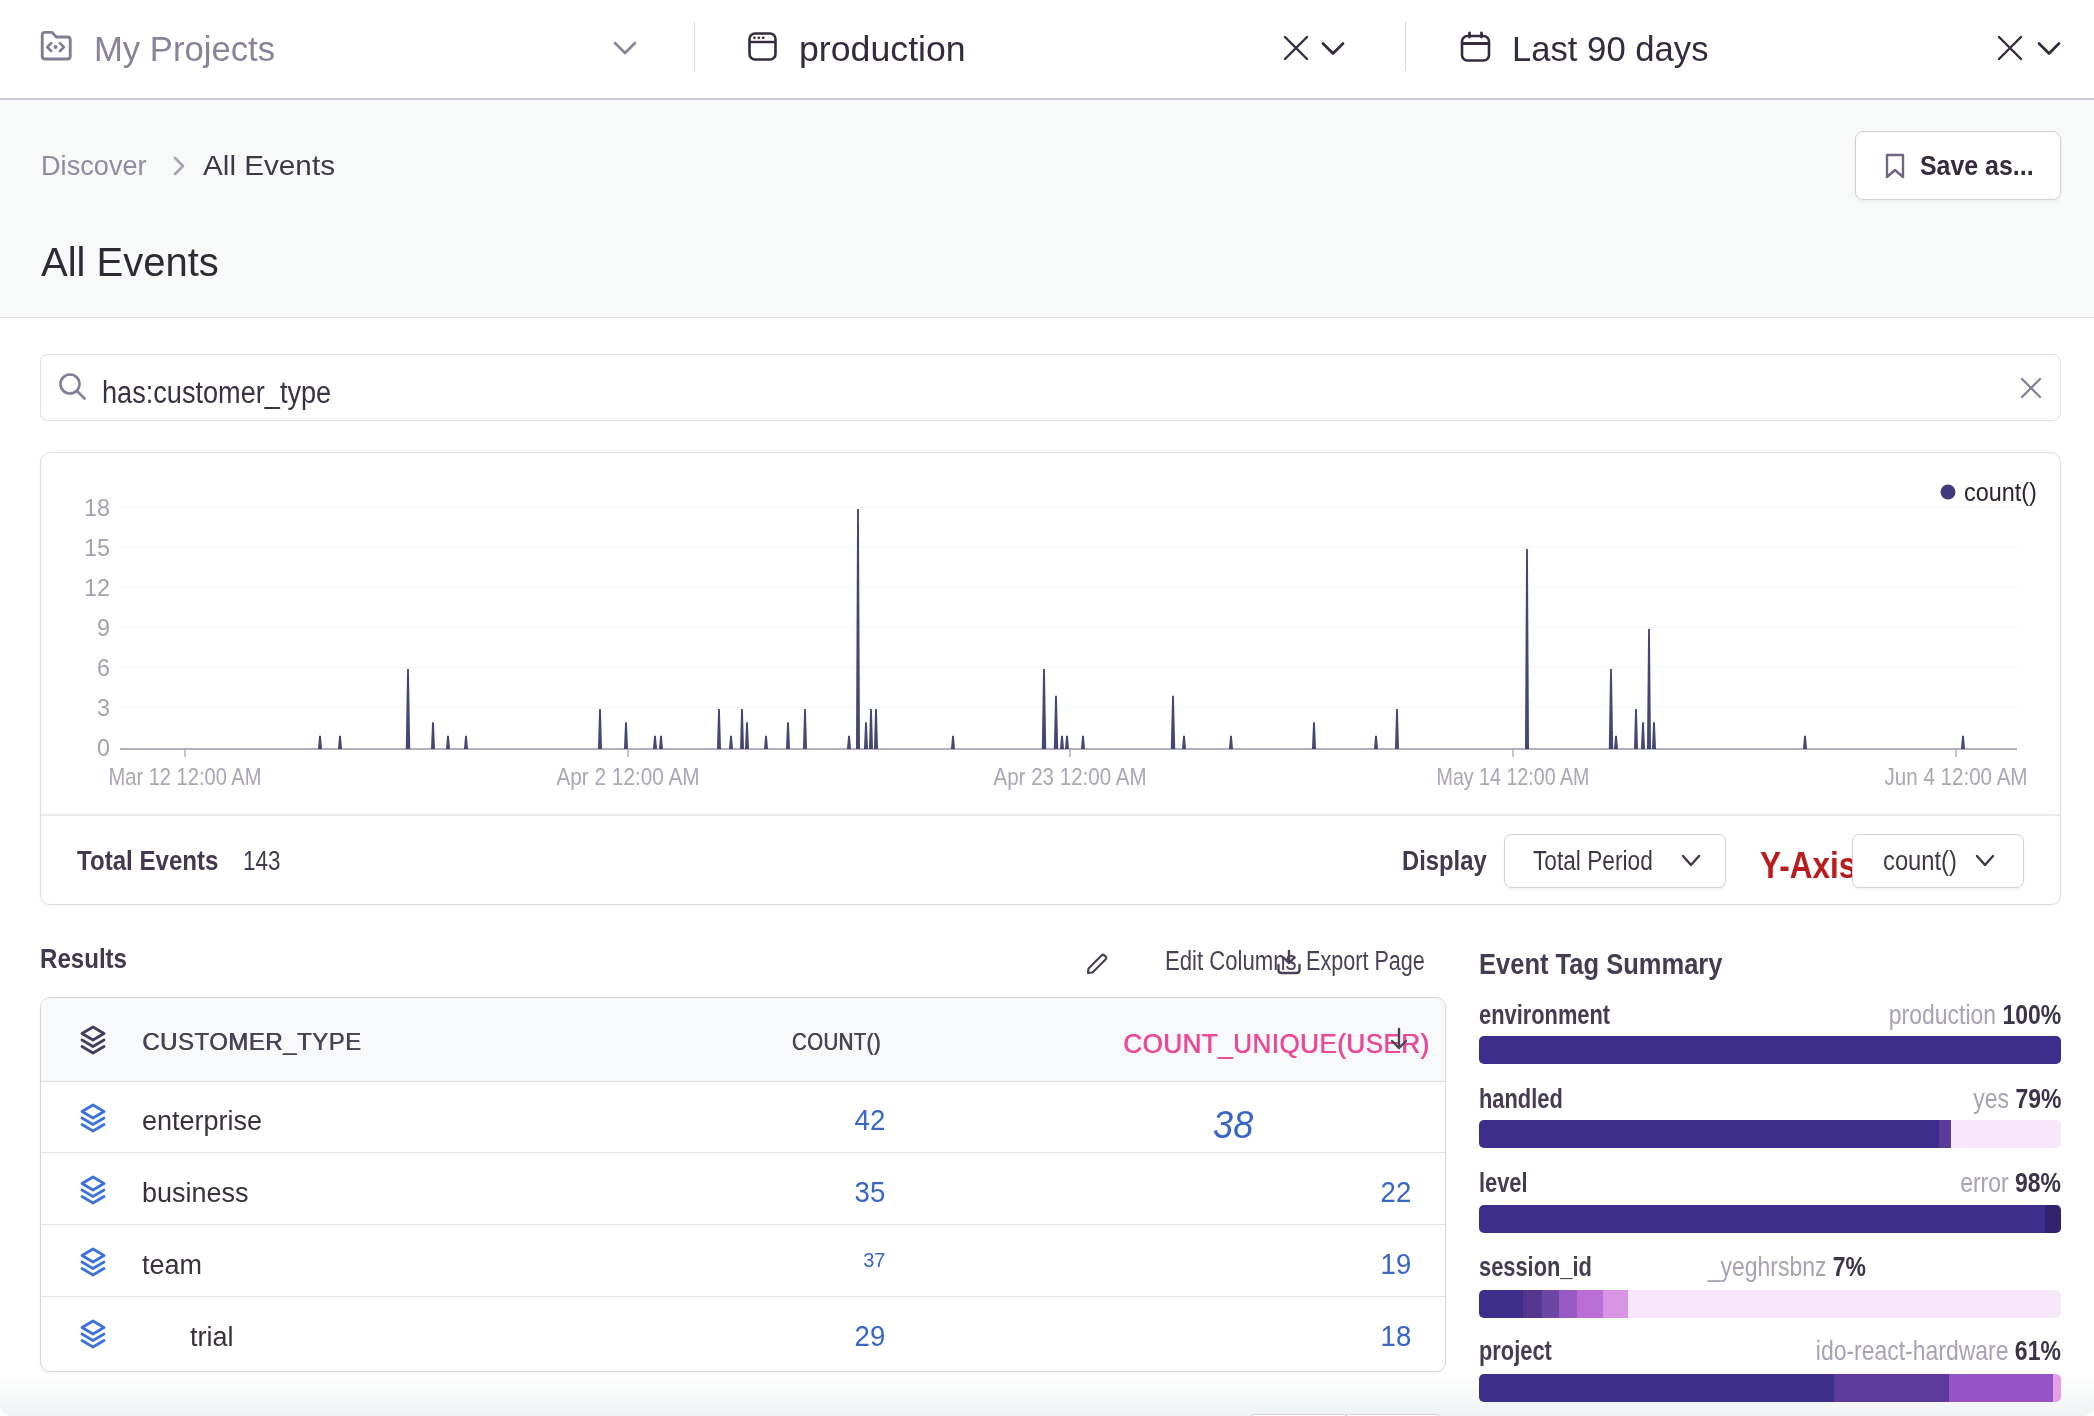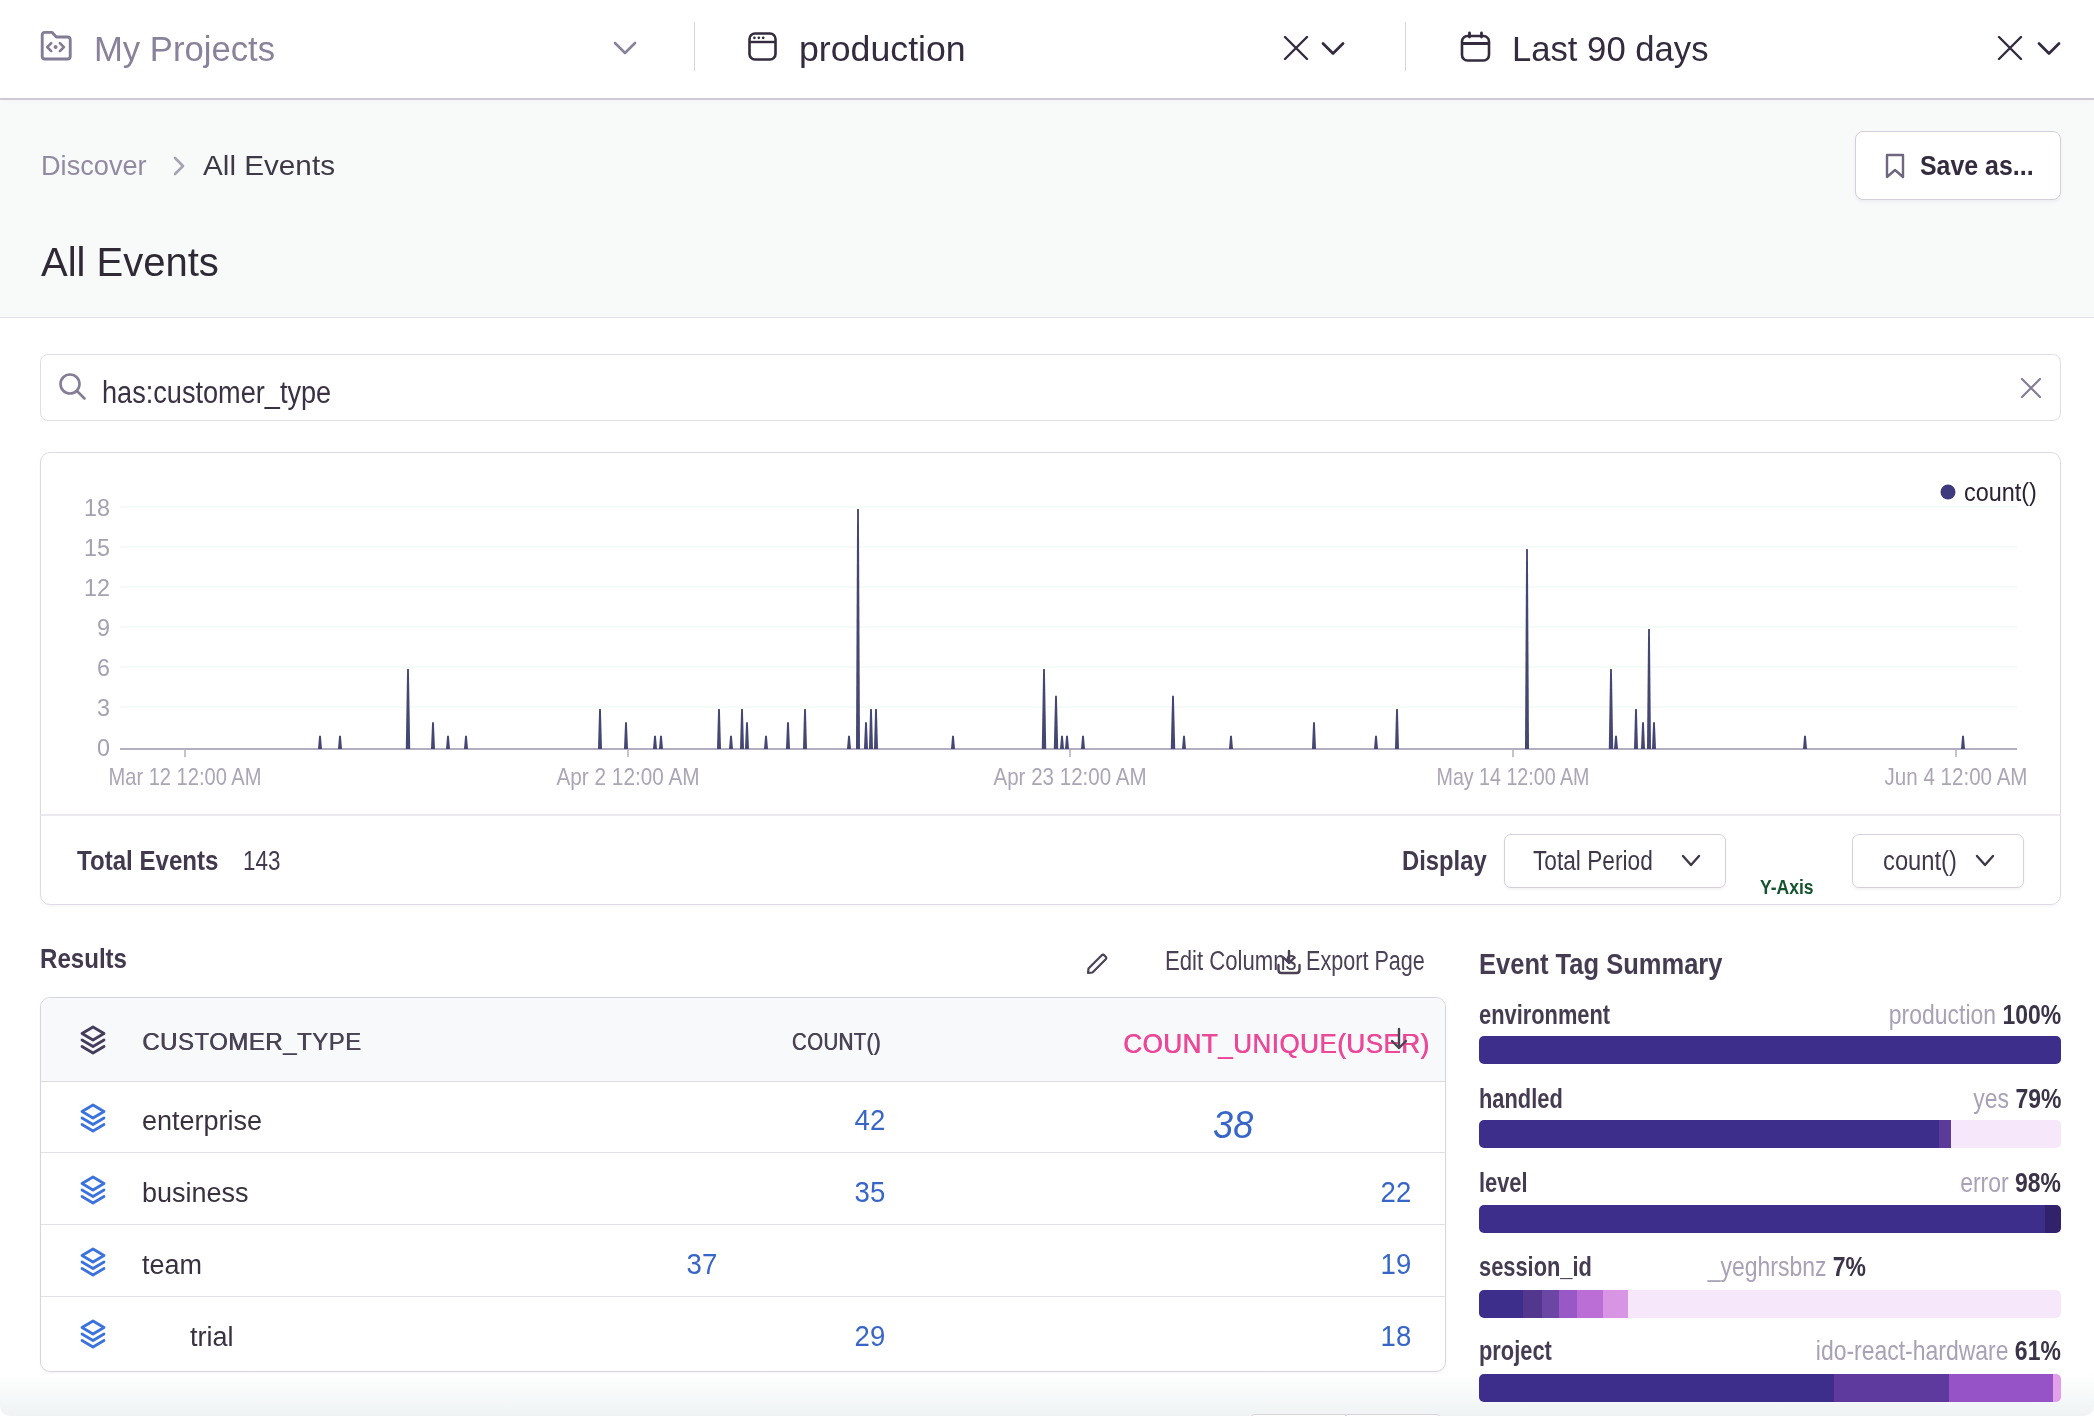--- a/index.html
+++ b/index.html
@@ -173,21 +173,21 @@
   </svg>
 
   <div class="t bold" style="left:77px;top:845px;font-size:28px;color:#43394F;"><span class="sx" style="transform:scaleX(0.86)">Total Events</span></div>
   <div class="t" style="left:243px;top:845px;font-size:28px;color:#43394F;"><span class="sx" style="transform:scaleX(0.8)">143</span></div>
   <div class="t bold" style="left:1402px;top:845px;font-size:28px;color:#43394F;"><span class="sx" style="transform:scaleX(0.85)">Display</span></div>
   <div class="abs" style="left:1504px;top:834px;width:222px;height:54px;background:#fff;border:1px solid #D6D0DC;border-radius:7px;box-shadow:0 2px 2px rgba(60,40,80,0.05);"></div>
   <div class="t" style="left:1533px;top:846px;font-size:27px;color:#40384A;"><span class="sx" style="transform:scaleX(0.84)">Total Period</span></div>
   <svg class="abs" style="left:1680px;top:853px" width="22" height="16" viewBox="0 0 22 16">
     <path d="M3 3 L11 12 L19 3" fill="none" stroke="#40384A" stroke-width="2.4" stroke-linecap="round" stroke-linejoin="round"></path>
   </svg>
-  <div class="t bold" style="left:1760px;top:876px;font-size:20px;color:#14532d;"><span class="sx" style="transform:scaleX(0.875)">Y-Axis</span></div>
+  <div class="t bold" style="left:1760px;top:845px;font-size:36px;color:#b91c1c;"><span class="sx" style="transform:scaleX(0.875)">Y-Axis</span></div>
   <div class="abs" style="left:1852px;top:834px;width:172px;height:54px;background:#fff;border:1px solid #D6D0DC;border-radius:7px;box-shadow:0 2px 2px rgba(60,40,80,0.05);"></div>
   <div class="t" style="left:1883px;top:846px;font-size:27px;color:#40384A;"><span class="sx" style="transform:scaleX(0.88)">count()</span></div>
   <svg class="abs" style="left:1974px;top:853px" width="22" height="16" viewBox="0 0 22 16">
     <path d="M3 3 L11 12 L19 3" fill="none" stroke="#40384A" stroke-width="2.4" stroke-linecap="round" stroke-linejoin="round"></path>
   </svg>
 
   <div class="t bold" style="left:40px;top:943px;font-size:28px;color:#43394F;"><span class="sx" style="transform:scaleX(0.86)">Results</span></div>
   <svg class="abs" style="left:1085px;top:950px" width="26" height="26" viewBox="0 0 26 26">
     <path d="M3.5 18.5 L16.5 5.5 q1.5-1.5 3 0 l1 1 q1.5 1.5 0 3 L7.5 22.5 L3 23 Z" fill="none" stroke="#4A4156" stroke-width="2.2" stroke-linejoin="round"></path>
   </svg>
@@ -232,21 +232,21 @@
       <div class="t" style="left:142px;top:1178px;font-size:27px;color:#39313F;"><span class="sx" style="transform:scaleX(1.0)">business</span></div>
       <div class="t" style="left:685px;top:1176px;width:200px;text-align:right;font-size:29px;color:#3766C8;"><span class="sxr" style="transform:scaleX(0.95)">35</span></div>
       <div class="t" style="left:1211px;top:1176px;width:200px;text-align:right;font-size:29px;color:#3766C8;"><span class="sxr" style="transform:scaleX(0.95)">22</span></div>
       <div class="abs" style="left:41px;top:1224px;width:1404px;height:1px;background:#E4E0E9;"></div>
       <svg class="abs" style="left:76px;top:1246px" width="34" height="32" viewBox="0 0 34 32">
     <path d="M17 3 L28 9.5 L17 16 L6 9.5 Z" fill="none" stroke="#3B72DE" stroke-width="2.8" stroke-linejoin="round"></path>
     <path d="M6 16 L17 22.5 L28 16" fill="none" stroke="#3B72DE" stroke-width="2.8" stroke-linecap="round" stroke-linejoin="round"></path>
     <path d="M6 22.5 L17 29 L28 22.5" fill="none" stroke="#3B72DE" stroke-width="2.8" stroke-linecap="round" stroke-linejoin="round"></path>
   </svg>
       <div class="t" style="left:142px;top:1250px;font-size:27px;color:#39313F;"><span class="sx" style="transform:scaleX(1.0)">team</span></div>
-      <div class="t" style="left:685px;top:1248px;width:200px;font-size:29px;color:#3766C8;"><span class="sxr" style="transform:scaleX(0.95)">37</span></div>
+      <div class="t" style="left:685px;top:1248px;width:200px;text-align:right;font-size:21px;color:#3766C8;"><span class="sxr" style="transform:scaleX(0.95)">37</span></div>
       <div class="t" style="left:1211px;top:1248px;width:200px;text-align:right;font-size:29px;color:#3766C8;"><span class="sxr" style="transform:scaleX(0.95)">19</span></div>
       <div class="abs" style="left:41px;top:1296px;width:1404px;height:1px;background:#E4E0E9;"></div>
       <svg class="abs" style="left:76px;top:1318px" width="34" height="32" viewBox="0 0 34 32">
     <path d="M17 3 L28 9.5 L17 16 L6 9.5 Z" fill="none" stroke="#3B72DE" stroke-width="2.8" stroke-linejoin="round"></path>
     <path d="M6 16 L17 22.5 L28 16" fill="none" stroke="#3B72DE" stroke-width="2.8" stroke-linecap="round" stroke-linejoin="round"></path>
     <path d="M6 22.5 L17 29 L28 22.5" fill="none" stroke="#3B72DE" stroke-width="2.8" stroke-linecap="round" stroke-linejoin="round"></path>
   </svg>
       <div class="t" style="left:142px;top:1322px;font-size:27px;color:#39313F;margin-left:48px;"><span class="sx" style="transform:scaleX(1.0)">trial</span></div>
       <div class="t" style="left:685px;top:1320px;width:200px;text-align:right;font-size:29px;color:#3766C8;"><span class="sxr" style="transform:scaleX(0.95)">29</span></div>
       <div class="t" style="left:1211px;top:1320px;width:200px;text-align:right;font-size:29px;color:#3766C8;"><span class="sxr" style="transform:scaleX(0.95)">18</span></div>

